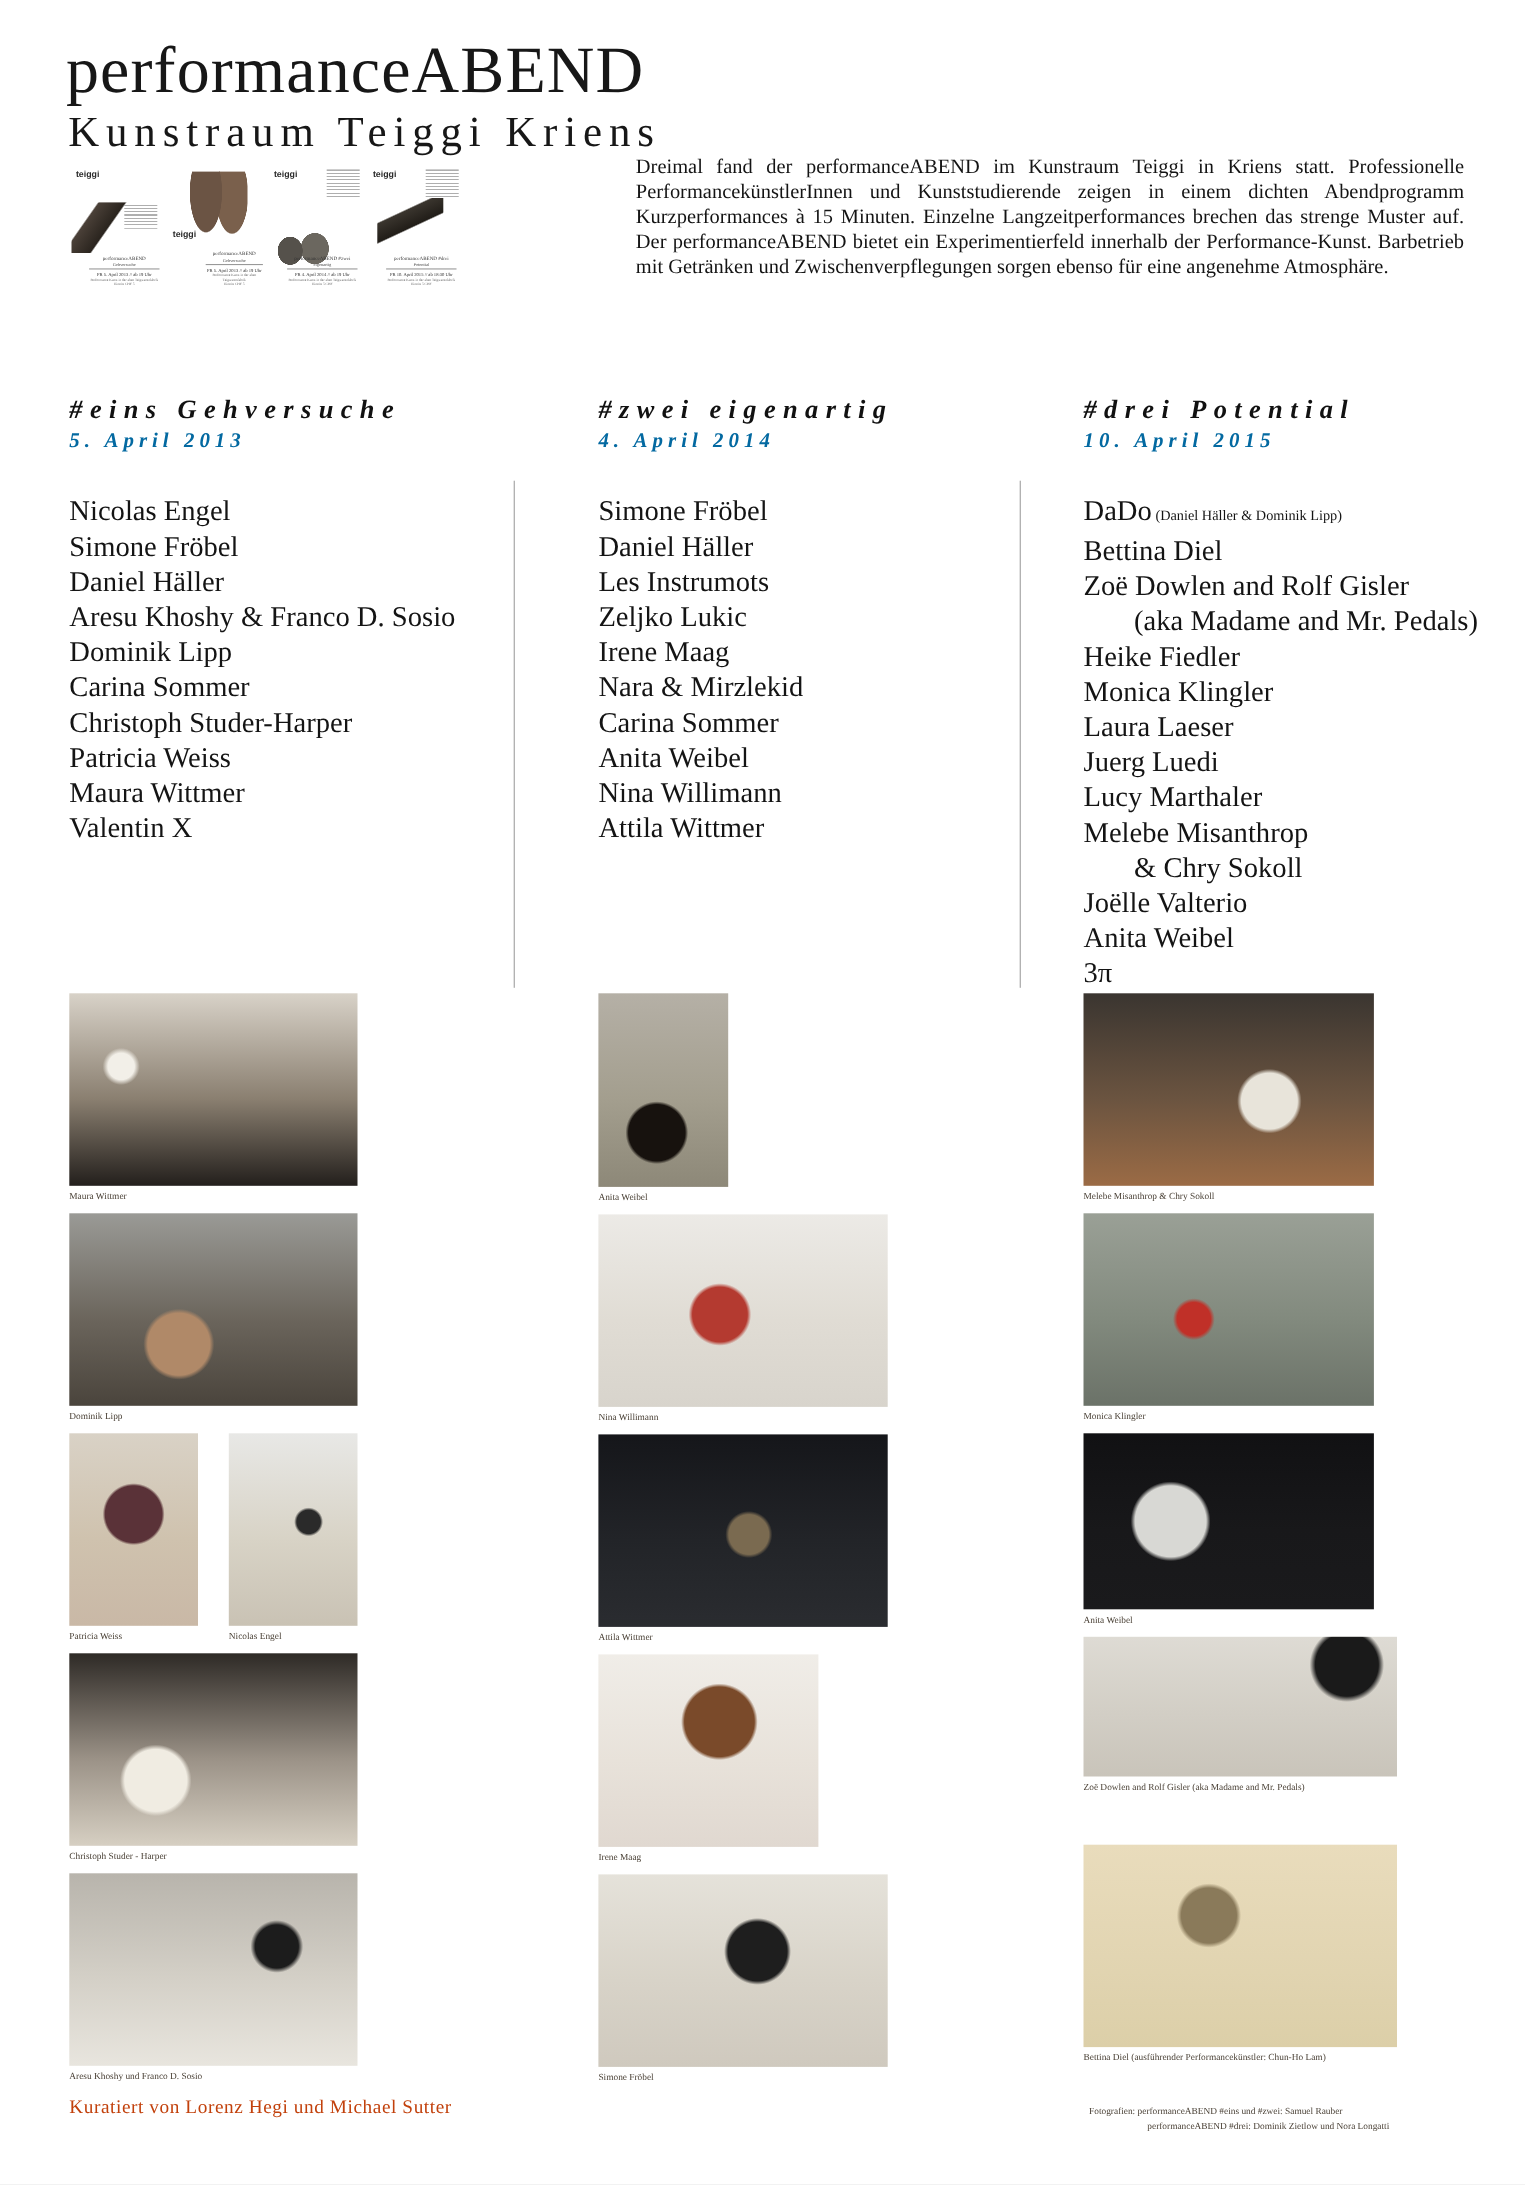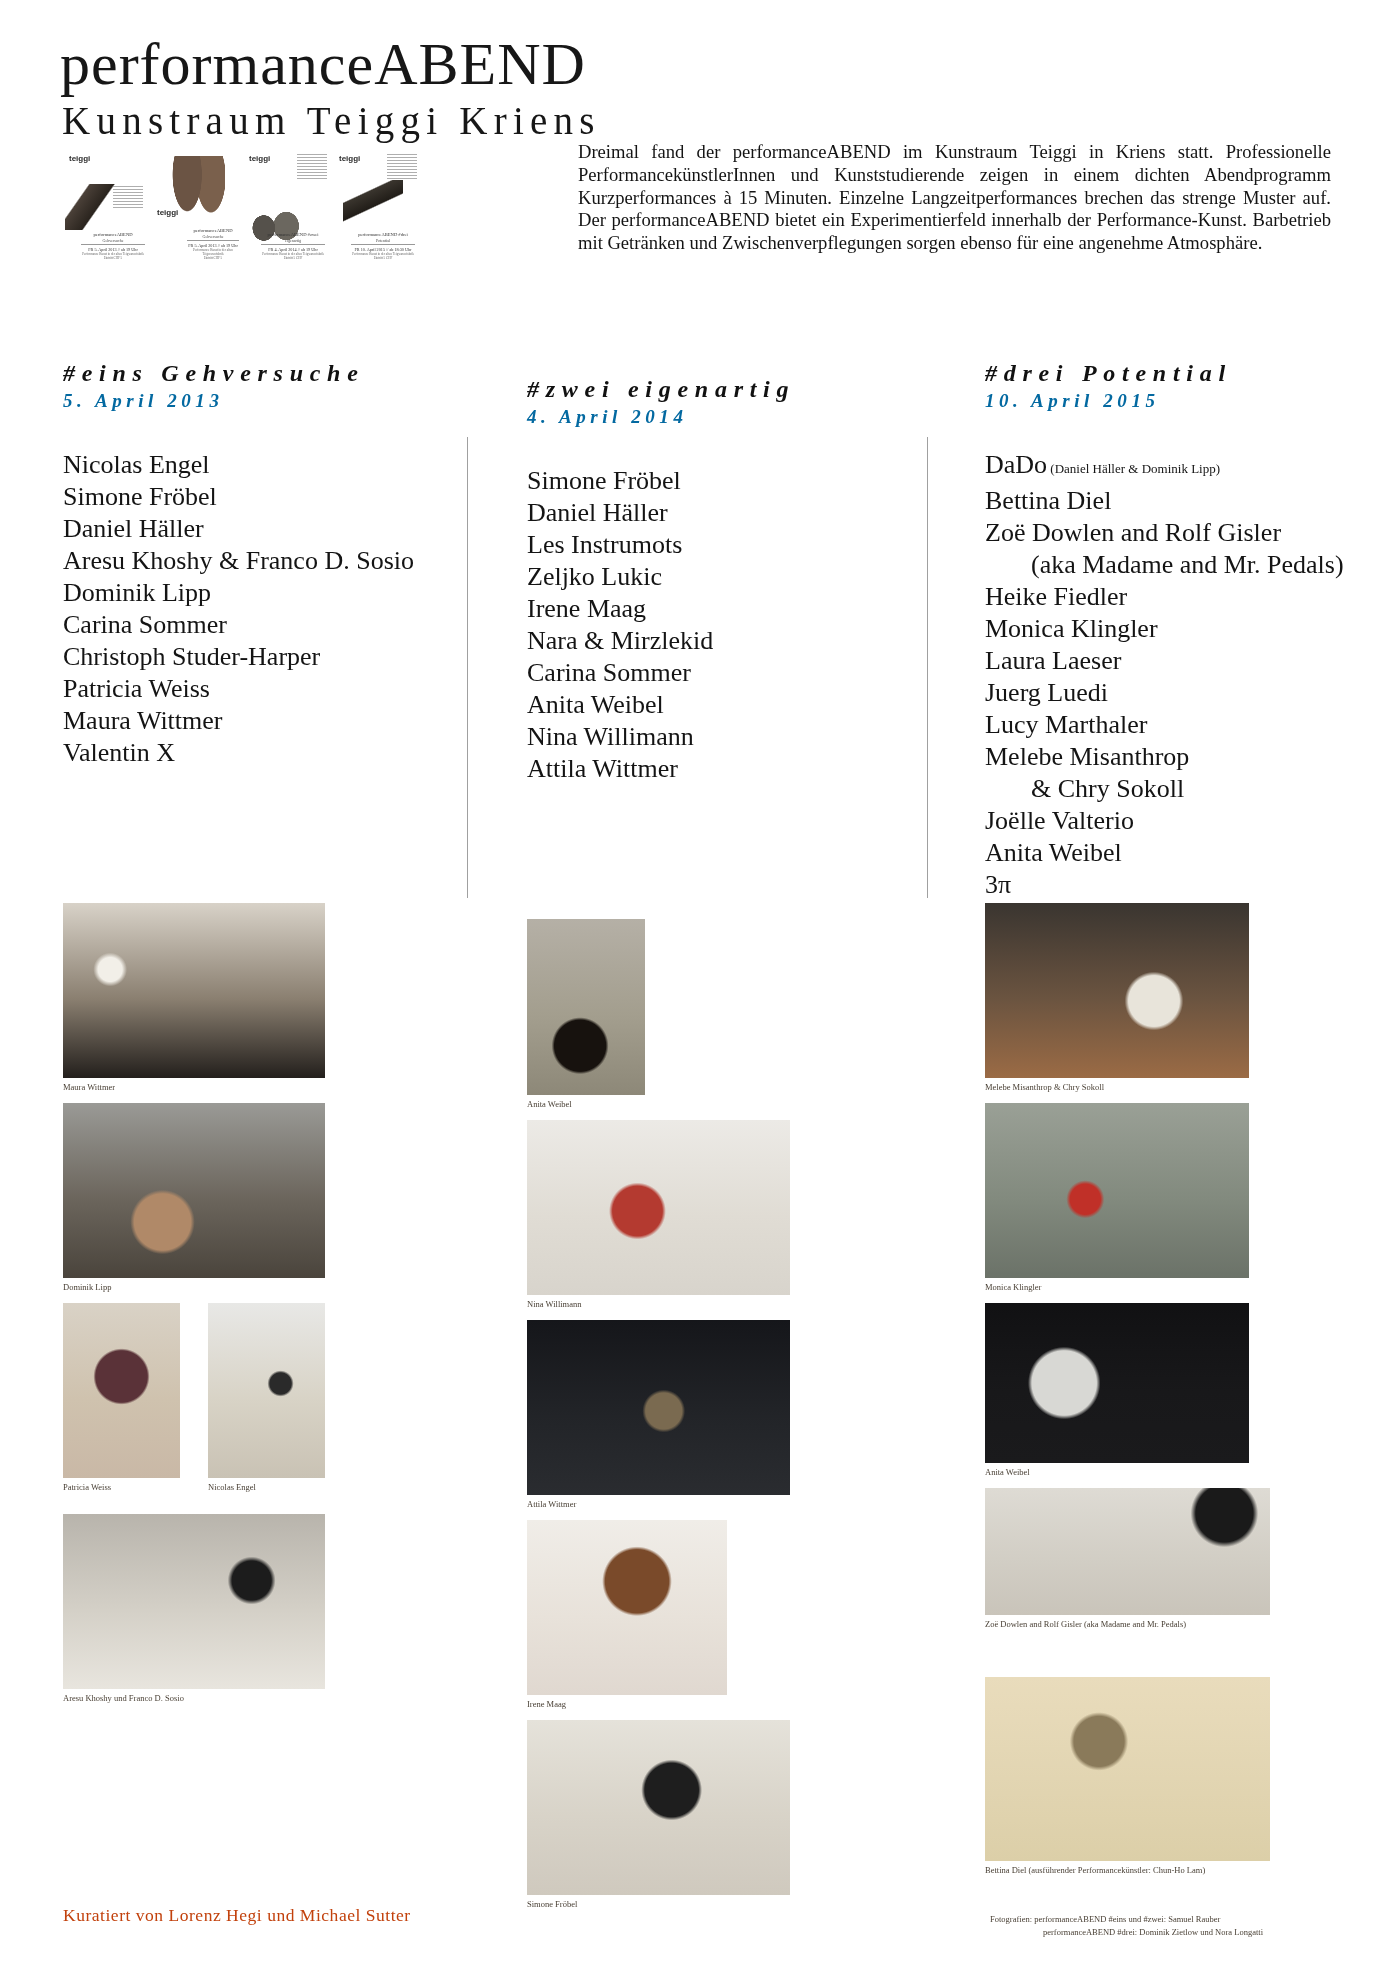--- a/index.html
+++ b/index.html
@@ -155,31 +155,37 @@
             <figure class="pfig">
               <div class="photo" style="width: 117px; height: 175px; background: radial-gradient(circle at 50% 42%, rgb(90, 50, 56) 0px, rgb(90, 50, 56) 22%, transparent 24%), linear-gradient(rgb(217, 210, 198) 0%, rgb(207, 194, 174) 55%, rgb(201, 184, 166) 100%);"></div>
               <figcaption class="pcap">Patricia Weiss</figcaption>
             </figure>
             <figure class="pfig">
               <div class="photo" style="width: 117px; height: 175px; background: radial-gradient(circle at 62% 46%, rgb(42, 42, 42) 0px, rgb(42, 42, 42) 9%, transparent 11%), linear-gradient(rgb(232, 232, 230) 0%, rgb(216, 211, 198) 55%, rgb(201, 194, 180) 100%);"></div>
               <figcaption class="pcap">Nicolas Engel</figcaption>
             </figure>
           </div>
           <div class="rowspacer"></div>
+          <div class="prow">
+            <figure class="pfig">
+              <div class="photo" style="width: 262px; height: 175px; background: radial-gradient(circle at 30% 66%, rgb(240, 236, 226) 0px, rgb(240, 236, 226) 13%, transparent 15%), linear-gradient(rgb(46, 42, 38) 0%, rgb(155, 146, 135) 55%, rgb(214, 207, 194) 100%);"></div>
+              <figcaption class="pcap">Christoph Studer - Harper</figcaption>
+            </figure>
+          </div>
           <div class="rowspacer"></div>
           <div class="prow">
             <figure class="pfig">
               <div class="photo" style="width: 262px; height: 175px; background: radial-gradient(circle at 72% 38%, rgb(28, 28, 28) 0px, rgb(28, 28, 28) 9%, transparent 11%), linear-gradient(rgb(184, 180, 172) 0%, rgb(212, 208, 199) 55%, rgb(232, 229, 222) 100%);"></div>
               <figcaption class="pcap">Aresu Khoshy und Franco D. Sosio</figcaption>
             </figure>
           </div>
           <div class="rowspacer"></div>
         </div>
       </div>
-      <div class="col" style="left: 527px; margin-top: 16px;">
+      <div class="col" style="left: 544px;">
         <div class="col-h">#zwei eigenartig</div>
         <div class="col-d">4. April 2014</div>
         <div class="names">
           <div class="nline">Simone Fröbel</div>
           <div class="nline">Daniel Häller</div>
           <div class="nline">Les Instrumots</div>
           <div class="nline">Zeljko Lukic</div>
           <div class="nline">Irene Maag</div>
           <div class="nline">Nara &amp; Mirzlekid</div>
           <div class="nline">Carina Sommer</div>

